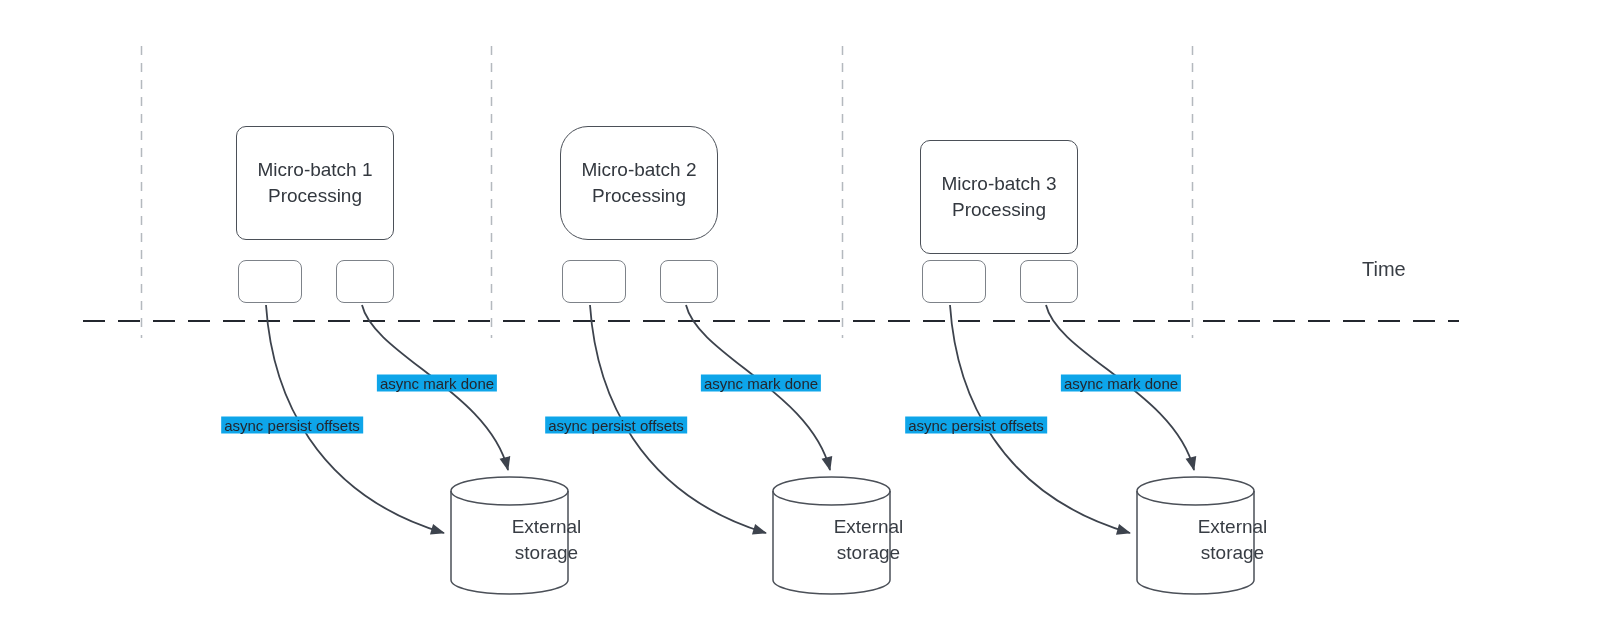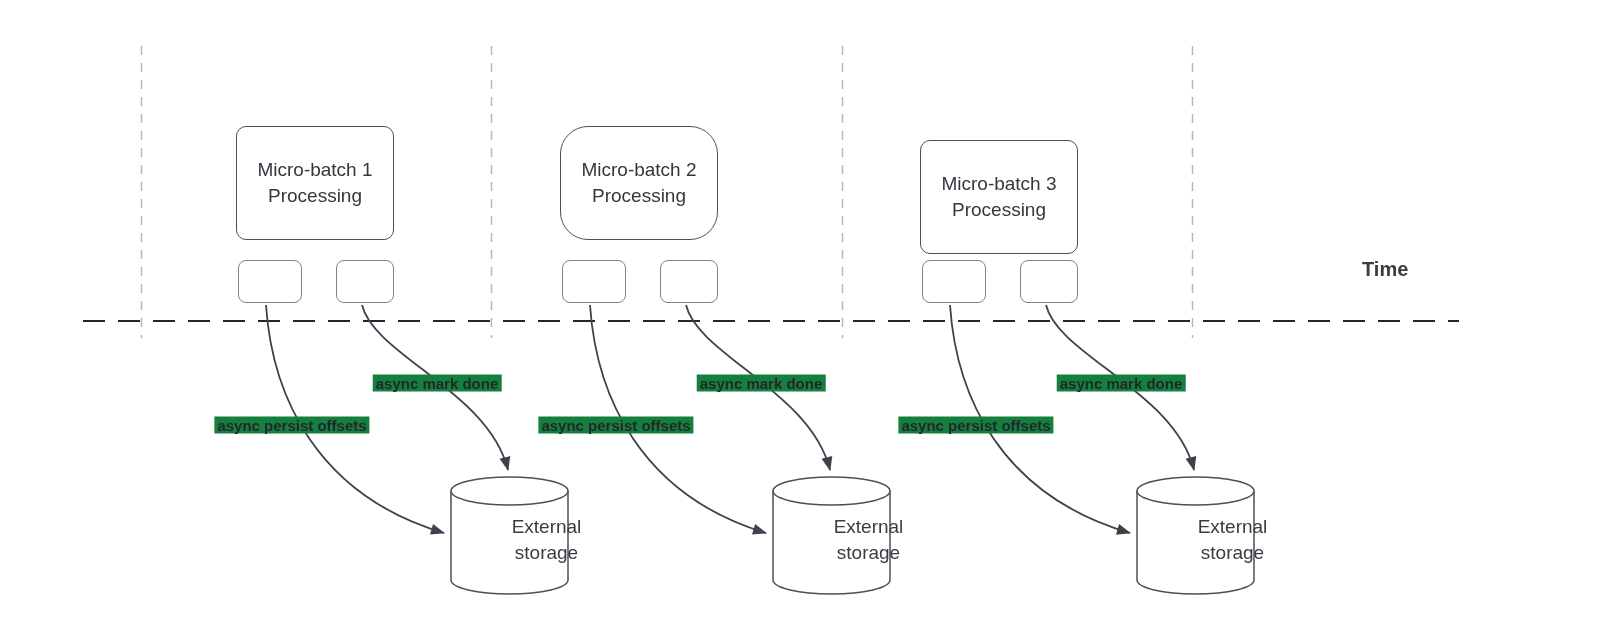--- a/index.html
+++ b/index.html
@@ -12,22 +12,22 @@
     border:1.5px solid #4b5058; border-radius:10px; background:#fff;
     display:flex; flex-direction:column; align-items:center; justify-content:center;
     font-size:19px; line-height:26px; color:#33383f; text-align:center;
   }
   .slot {
     position:absolute; height:43px; box-sizing:border-box;
     border:1.5px solid #7d8289; border-radius:8px; background:#fff;
   }
   .edge-label {
     position:absolute; transform:translate(-50%,-50%);
-    background:#15803d; padding:0 3px;
-    font-size:15px; font-weight:bold; color:#23262e; white-space:nowrap;
+    background:#0ea5e9; padding:0 3px;
+    font-size:15px; font-weight:normal; color:#23262e; white-space:nowrap;
   }
   .storage-label {
     position:absolute; width:117px; text-align:center;
     font-size:19px; line-height:26px; color:#383d44;margin-left:37px;
   }
   .time-label { position:absolute; font-size:20px; color:#383d44; }
 </style>
 </head>
 <body>
 
@@ -109,15 +109,15 @@
   </div>
   <div class="slot" style="left:922px; top:260px; width:64px;"></div>
   <div class="slot" style="left:1020px; top:260px; width:58px;"></div>
   <div class="edge-label" style="left:976px; top:425px;">async persist offsets</div>
   <div class="edge-label" style="left:1121px; top:383px;">async mark done</div>
   <div class="storage-label" style="left:1137px; top:514px;">
     <div>External</div>
     <div>storage</div>
   </div>
 
-  <div class="time-label" style="left:1362px; top:258px;font-weight:bold;">Time</div>
+  <div class="time-label" style="left:1362px; top:258px;">Time</div>
 
 </div>
 
 </body></html>

